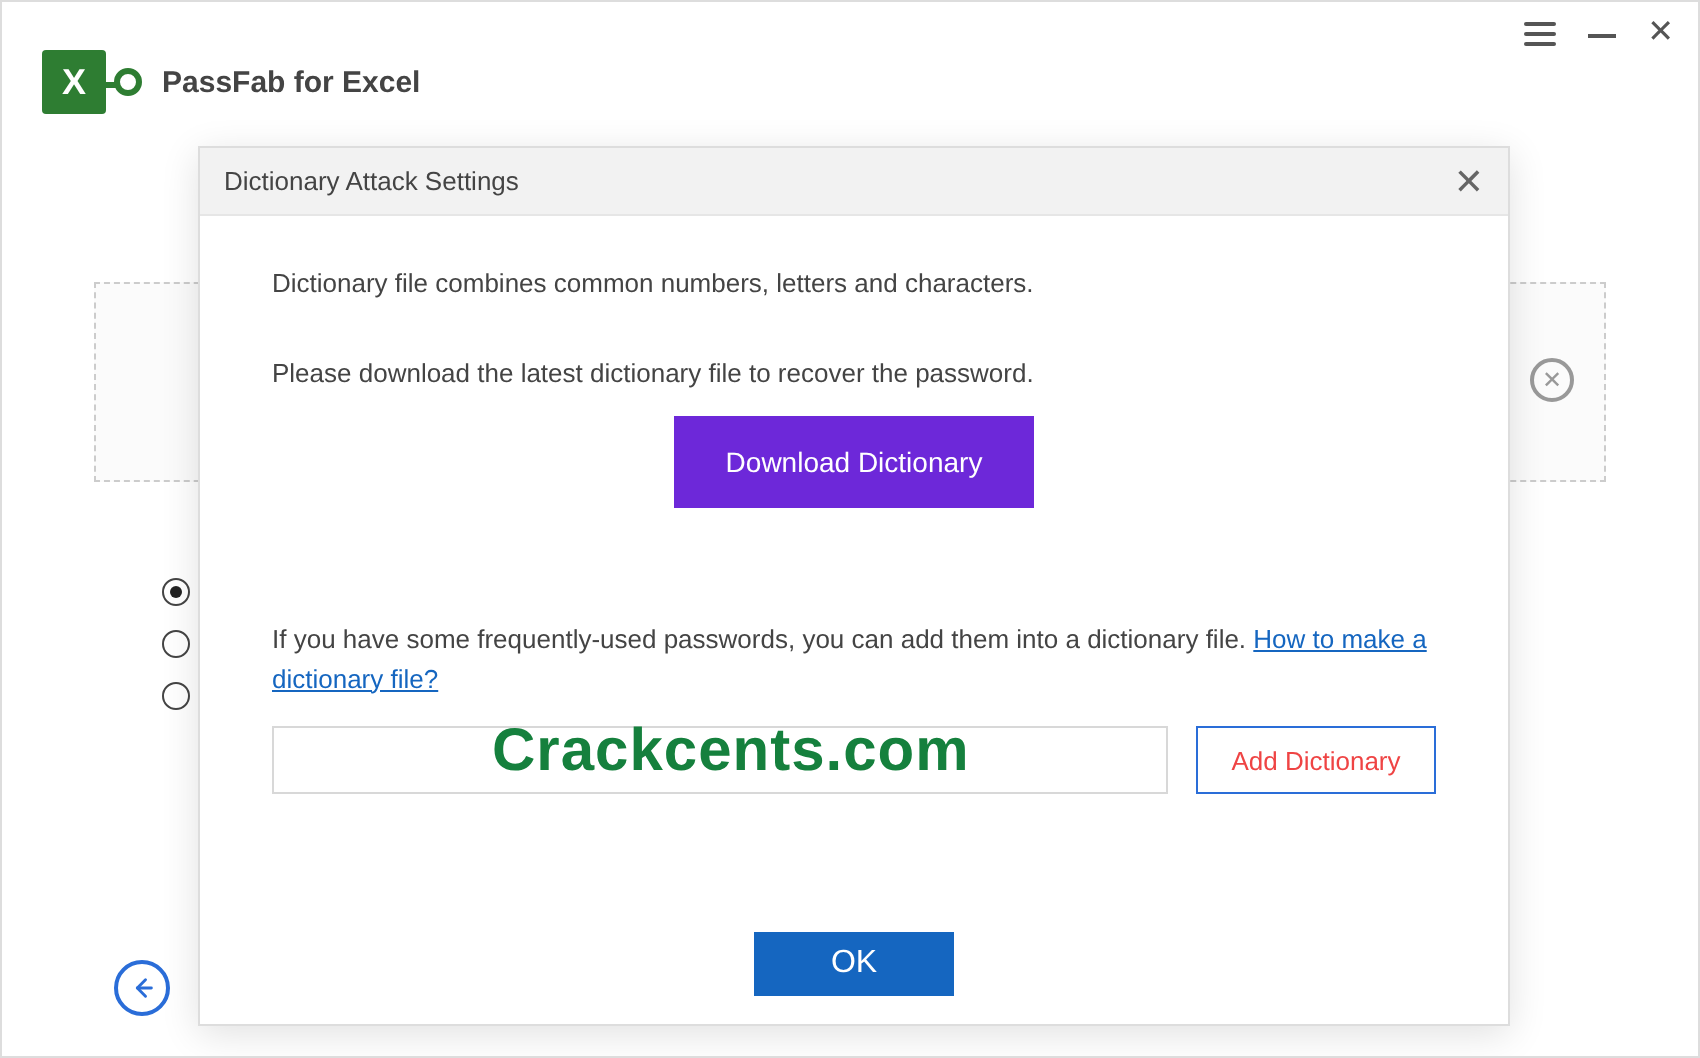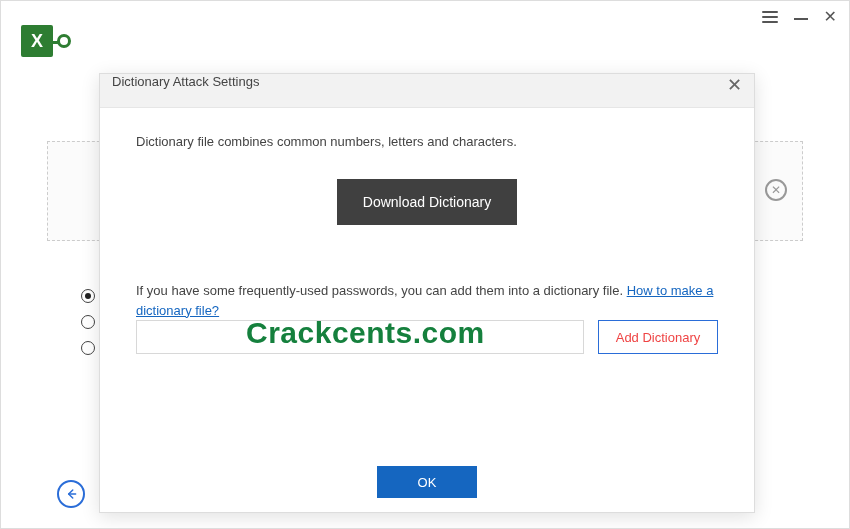--- a/index.html
+++ b/index.html
@@ -119,47 +119,47 @@
     top: 72px;
     width: 656px;
     height: 440px;
     background:#fff;
     border:1px solid #ddd;
     box-shadow: 0 4px 18px rgba(0,0,0,0.12);
   }
   .modal-header {
     background:#f2f2f2;
     height:34px;
-    display:flex; align-items:flex-start; justify-content:space-between;
+    display:flex; align-items:center; justify-content:space-between;
     padding:0 12px;
     font-size:13px;
     color:#444;
     border-bottom:1px solid #e6e6e6;
   }
   .modal-close { font-size:18px; color:#666; cursor:pointer; }
   .modal-body {
     padding: 26px 36px 10px 36px;
     font-size:13px;
     color:#444;
   }
   .line1 { margin-bottom: 30px; }
   .line2 { margin-bottom: 14px; }
   .download-btn {
     display:block;
     margin: 0 auto 56px auto;
     width: 180px;
     height: 46px;
     line-height:46px;
     text-align:center;
-    background:#404040;
+    background:#6d28d9;
     color:#fff;
     font-size:14px;
     cursor:pointer;
   }
-  .freq-line { color:#444; font-size:13px; line-height:1.5; margin-bottom:0; }
+  .freq-line { color:#444; font-size:13px; line-height:1.5; margin-bottom:14px; }
   .link { color:#1566c0; text-decoration:underline; cursor:pointer; }
   .input-row { display:flex; align-items:center; gap:14px; margin-bottom: 42px; }
   .dict-row-wrap { position:relative; }
   .dict-input {
     flex:1;
     height:34px;
     border:1px solid #d8d8d8;
     font-size:13px;
     padding:0 6px;
     width:430px;
@@ -186,21 +186,21 @@
   .modal-footer {
     position:absolute;
     left:0; right:0; bottom:14px;
     display:flex; justify-content:center;
   }
   .ok-btn {
     width:100px; height:32px;
     background:#1566c0;
     color:#fff;
     border:none;
-    font-size:13px;
+    font-size:16px;
     cursor:pointer;
   }
 </style>
 </head>
 <body>
 
 <div class="titlebar-icons">
   <span class="hamburger">
       <i></i>
       <i></i>
@@ -208,20 +208,21 @@
     </span>
   <span><span class="minimize-line"></span></span>
   <span class="close-x">✕</span>
 </div>
 
 <div class="header">
   <span class="logo">
     <span class="x-badge">X</span>
     <span class="key-glyph"></span>
   </span>
+  <span class="app-title">PassFab for Excel</span>
 </div>
 
 <div class="bg-dashed"></div>
 <div class="bg-remove-circle">✕</div>
 <div class="radios">
   <span class="radio checked"></span>
   <span class="radio"></span>
   <span class="radio"></span>
 </div>
 <div class="back-btn">
@@ -231,20 +232,21 @@
     </svg>
 </div>
 
 <div class="modal">
   <div class="modal-header">
     <span>Dictionary Attack Settings</span>
     <span class="modal-close">✕</span>
   </div>
   <div class="modal-body">
     <div class="line1">Dictionary file combines common numbers, letters and characters.</div>
+    <div class="line2">Please download the latest dictionary file to recover the password.</div>
     <div class="download-btn">Download Dictionary</div>
 
     <div class="freq-line">
       <span>If you have some frequently-used passwords, you can add them into a dictionary file. </span><span class="link">How to make a dictionary file?</span>
     </div>
 
     <div class="input-row dict-row-wrap">
       <input class="dict-input" value="" style="">
       <button class="add-btn">Add Dictionary</button>
       <div class="watermark">Crackcents.com</div>

